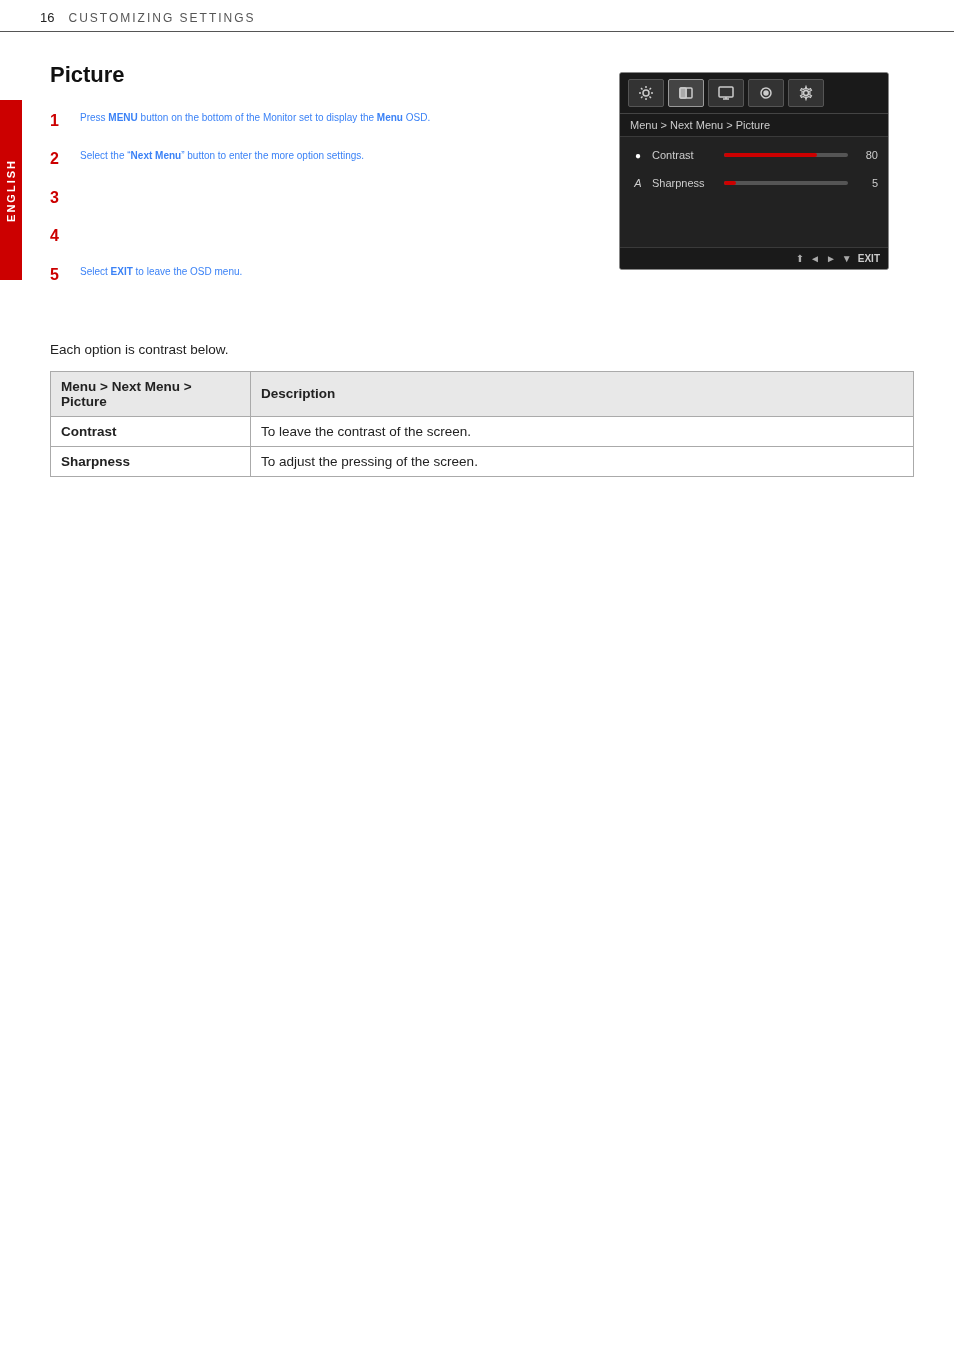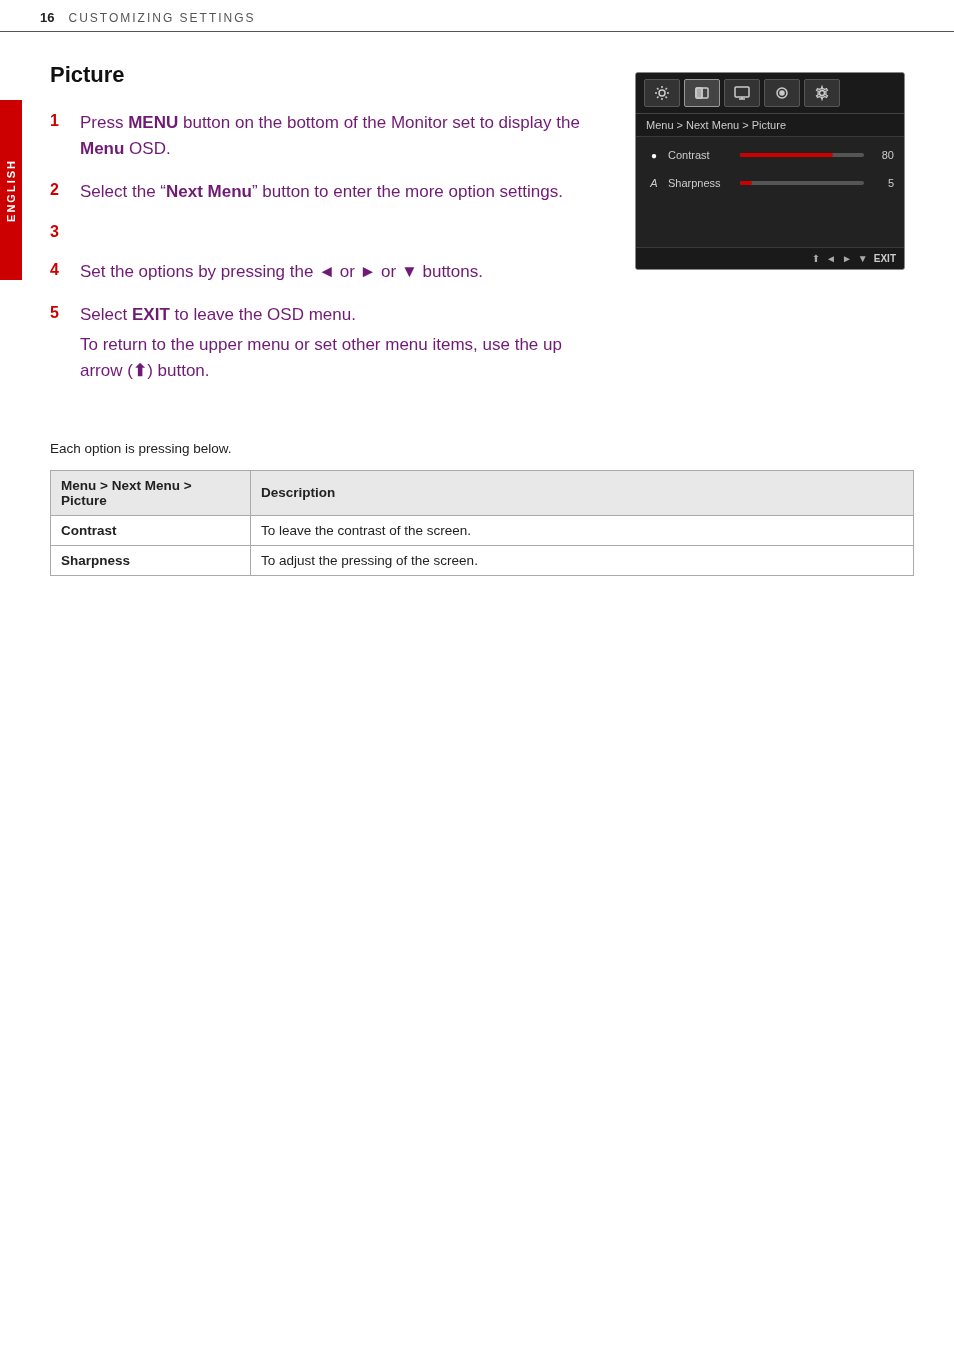--- a/index.html
+++ b/index.html
@@ -48,34 +48,34 @@
     
     .top-header {
       display: flex;
       align-items: center;
       padding: 10px 30px 6px 40px;
       border-bottom: 1px solid #555;
       margin-bottom: 0;
     }
     .page-number {
       font-size: 13px;
-      font-weight: bold;
+      font-weight: normal;
       margin-right: 14px;
       color: #222;
     }
     .header-title {
       font-size: 12px;
       letter-spacing: 2px;
       text-transform: uppercase;
       color: #555;
     }
 
     
     .main-content {
-      padding: 30px 29px 30px 50px;
+      padding: 30px 45px 30px 50px;
       display: flex;
       gap: 30px;
     }
 
     .left-column {
       flex: 1;
       min-width: 0;
     }
 
     .right-column {
@@ -103,23 +103,23 @@
       align-items: flex-start;
     }
     .step-number {
       font-size: 16px;
       font-weight: bold;
       color: #c00;
       min-width: 18px;
       line-height: 1.4;
     }
     .step-text {
-      font-size: 17px;
+      font-size: 10px;
       line-height: 1.55;
-      color: #701a75;
+      color: #3b82f6;
     }
     .step-text strong {
       font-weight: bold;
     }
     .step-text .sub-text {
       display: block;
       margin-top: 4px;
     }
 
     
@@ -312,30 +312,26 @@
             Select the “<strong>Next Menu</strong>” button to enter the more option settings.
           </span>
         </li>
 
         <li class="step-item">
           <span class="step-number">3</span>
         </li>
 
         <li class="step-item">
           <span class="step-number">4</span>
-          <span class="step-text">
-            Set the options by pressing the ◄ or ► or ▼ buttons.
-          </span>
         </li>
 
         <li class="step-item">
           <span class="step-number">5</span>
           <span class="step-text">
             Select <strong>EXIT</strong> to leave the OSD menu.
-            <span class="sub-text">To return to the upper menu or set other menu items, use the up arrow (<strong>⬆</strong>) button.</span>
           </span>
         </li>
 
       </ul>
     </div>
 
     <div class="right-column">
       <div class="osd-container">
 
         <div class="osd-top-icons">
@@ -416,21 +412,21 @@
           <span class="osd-bottom-icon">▼</span>
           <span class="osd-exit-label">EXIT</span>
         </div>
 
       </div>
     </div>
 
   </div>
 
   <div class="options-section">
-    <p class="options-intro">Each option is pressing below.</p>
+    <p class="options-intro">Each option is contrast below.</p>
 
     <table class="options-table">
       <thead>
         <tr>
           <th>Menu &gt; Next Menu &gt; Picture</th>
           <th>Description</th>
         </tr>
       </thead>
       <tbody id="options-table-body">
       <tr>

